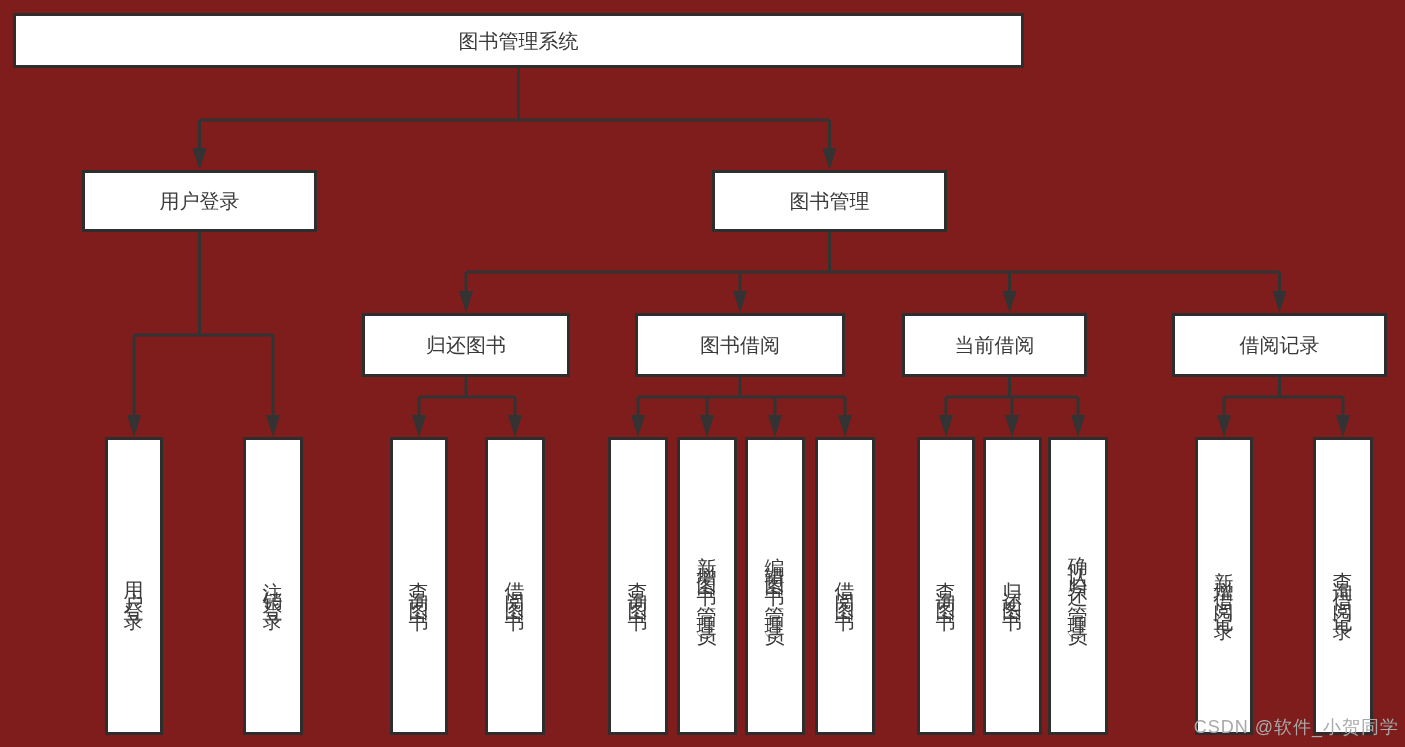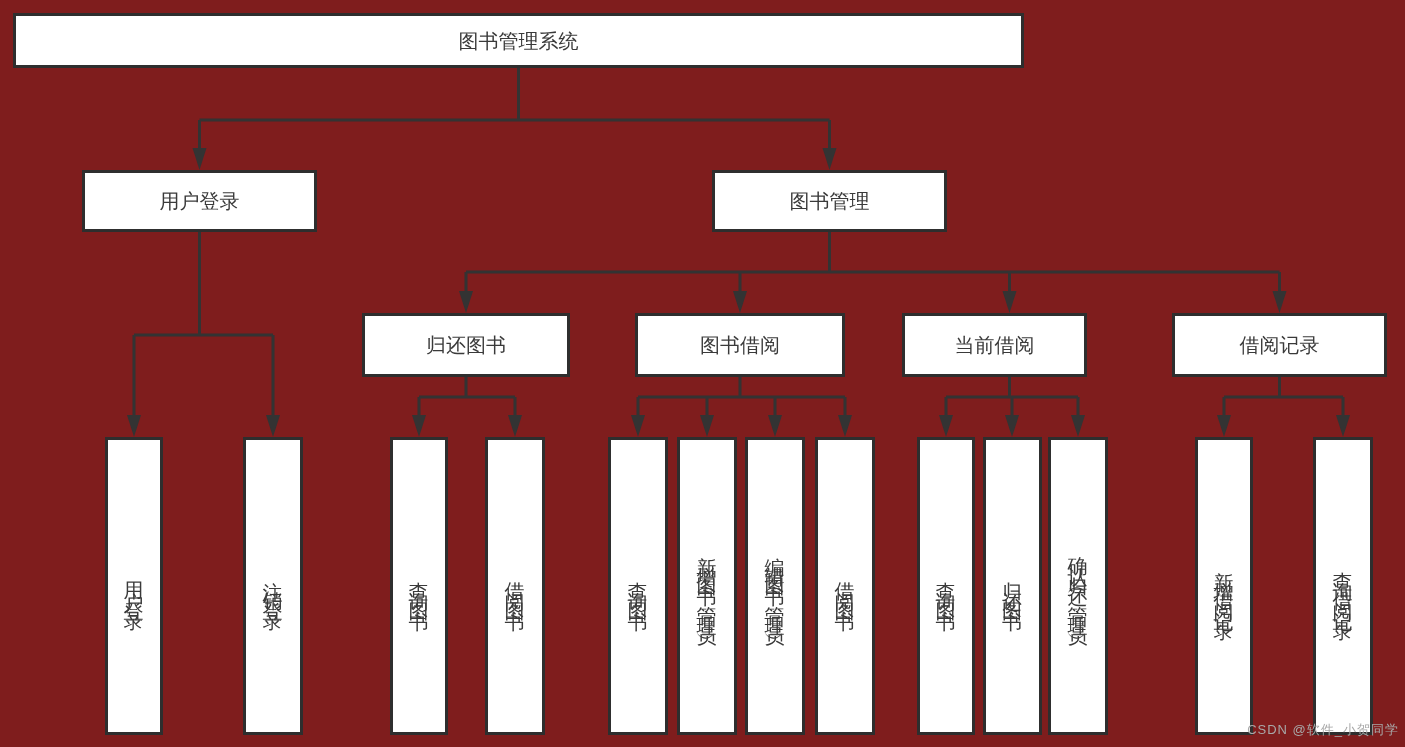--- a/index.html
+++ b/index.html
@@ -40,21 +40,21 @@
     letter-spacing: 10px;
   }
   .vbox .lbl {
     writing-mode: vertical-rl;
   }
   .watermark {
     position: absolute;
     right: 6px;
     bottom: 8px;
     color: #a8a8a8;
-    font-size: 13px;
+    font-size: 18px;
     letter-spacing: 1px;
     z-index: 5;
     white-space: nowrap;
   }
 </style>
 </head>
 <body>
 
 <div id="stage">
 

